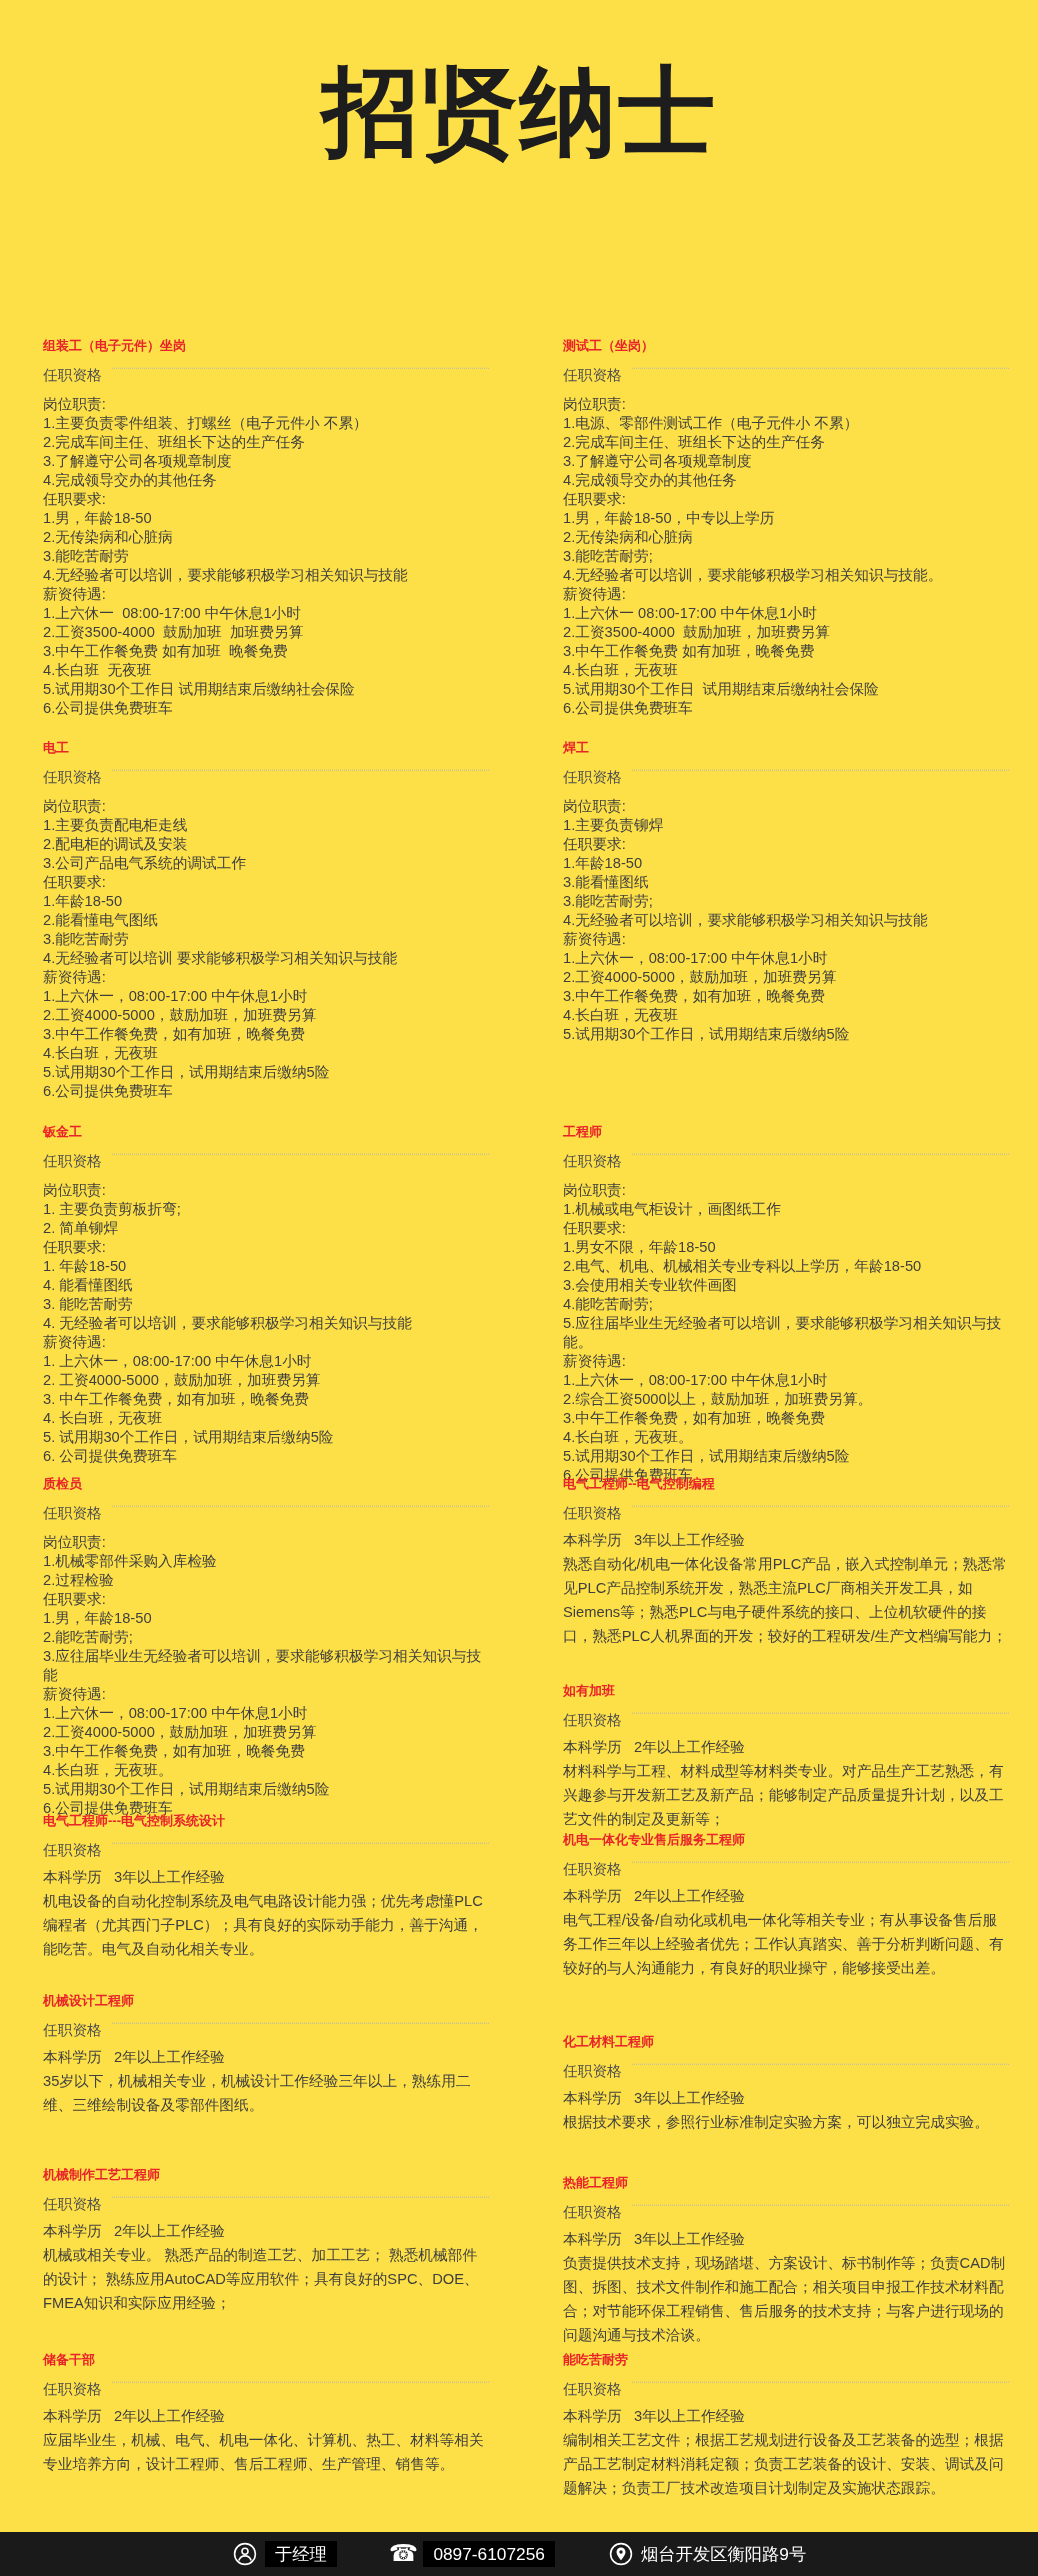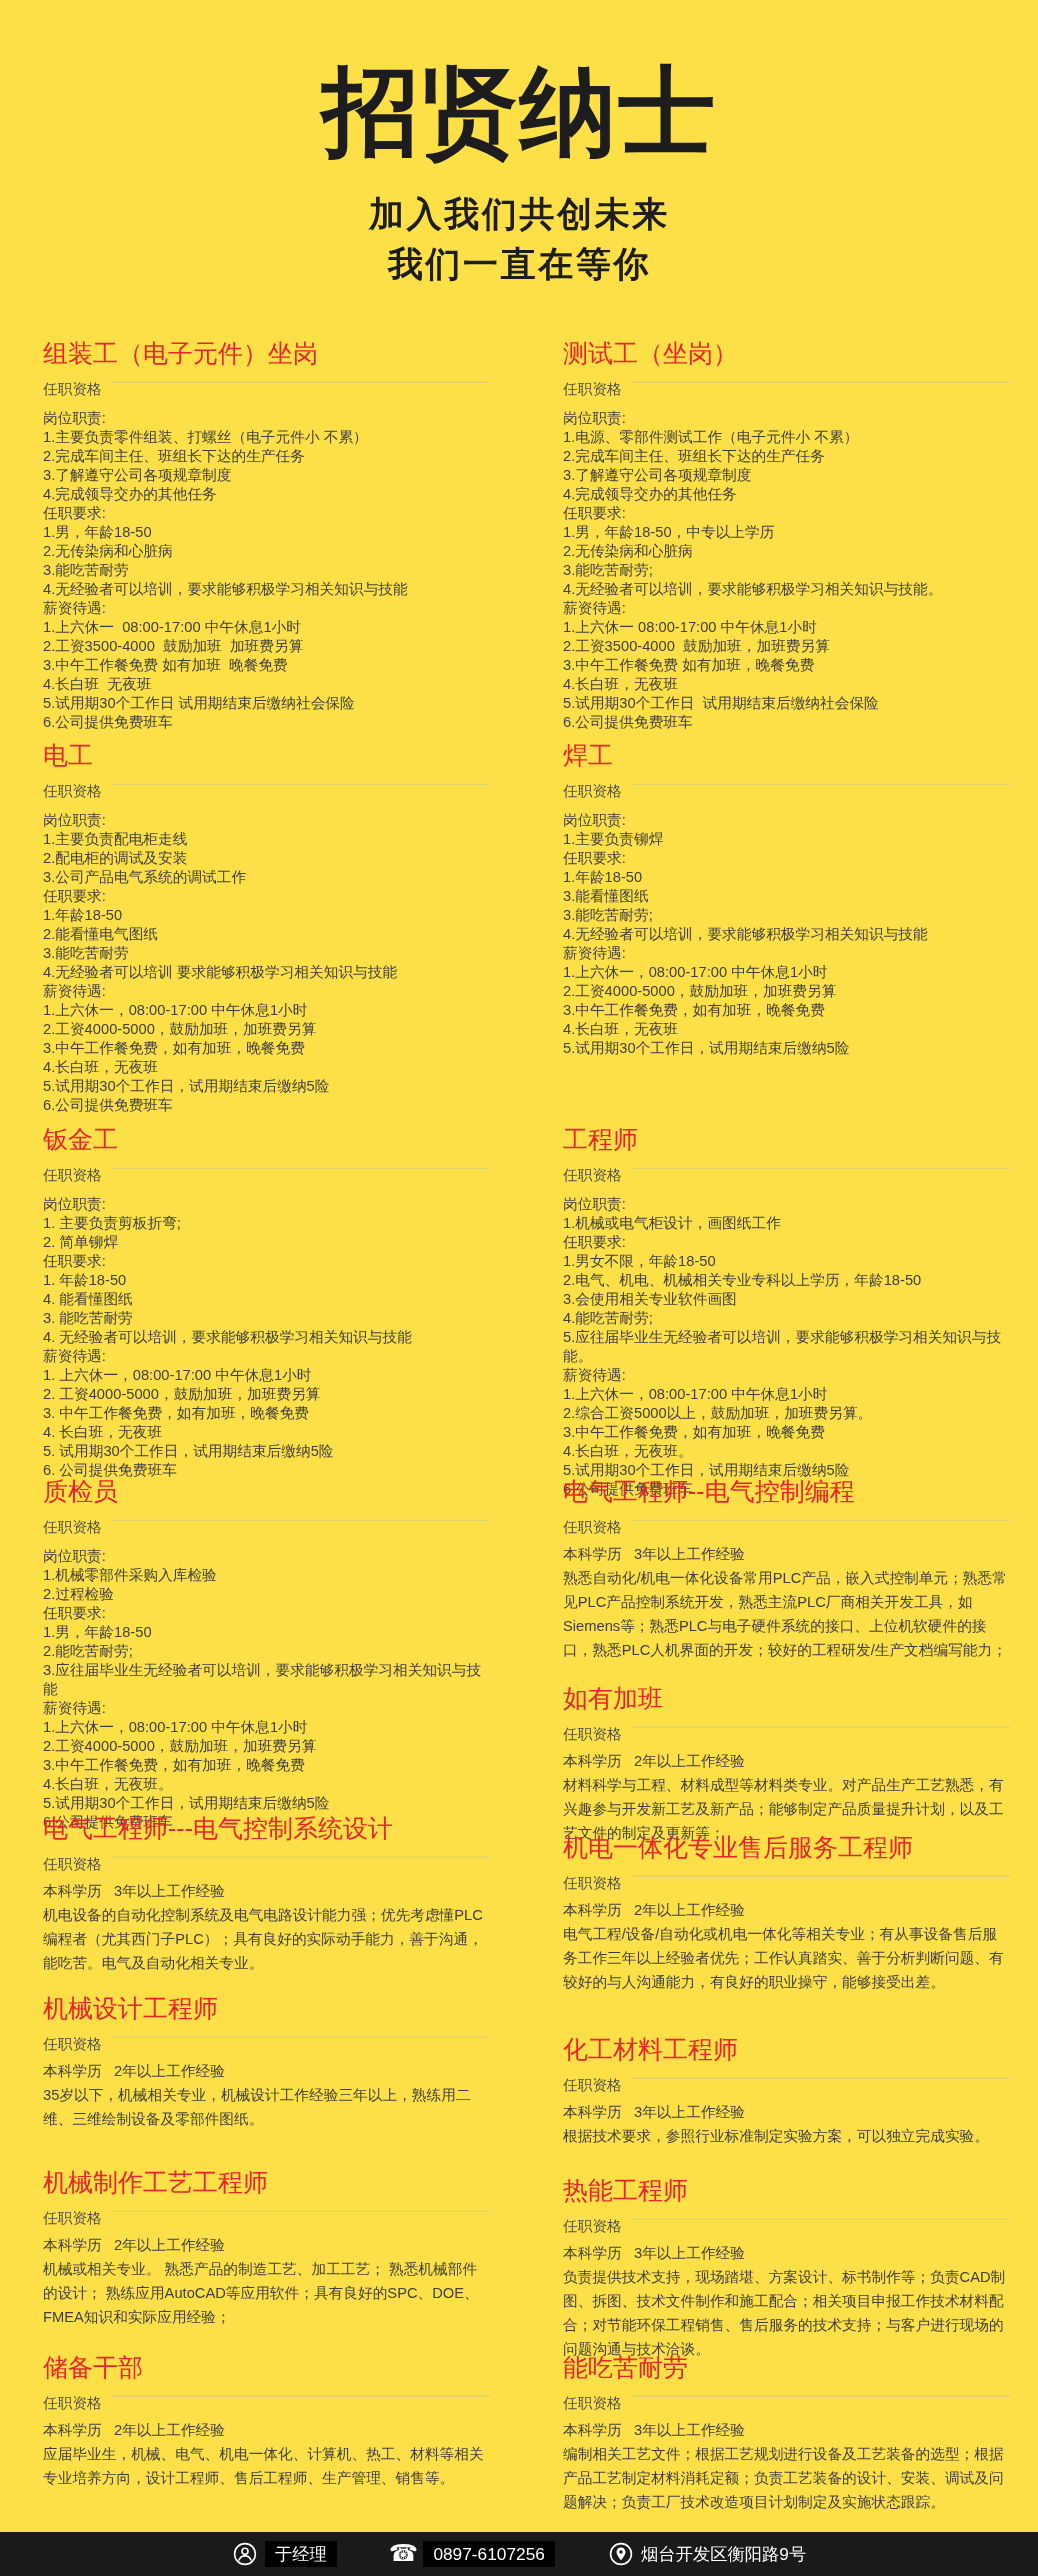--- a/index.html
+++ b/index.html
@@ -7,21 +7,21 @@
         font-family:"Liberation Sans","DejaVu Sans",sans-serif;}
   .main-title{position:absolute;top:54px;left:0;right:0;text-align:center;
         font-family:"Liberation Serif","DejaVu Serif",serif;font-weight:900;
         font-size:97px;line-height:1.22;color:#1d1d1d;letter-spacing:1.7px;margin:0;}
   .subtitle{position:absolute;left:0;right:0;text-align:center;font-weight:700;
         color:#1d1d1d;font-size:35px;letter-spacing:2.6px;margin:0;}
   .subtitle.s1{top:191px;}
   .subtitle.s2{top:241px;}
 
   .job{position:absolute;width:446px;}
-  .job-title{margin:0 0 12px 0;font-size:25px;font-weight:400;color:#e8232a;line-height:1.2;}
+  .job-title{margin:0 0 12px 0;font-size:13px;font-weight:700;color:#e8232a;line-height:1.2;}
   .qual-row{display:flex;align-items:flex-start;}
   .qual-label{font-size:14.7px;color:#4f4f4f;flex:0 0 auto;}
   .qual-leader{flex:1 1 auto;border-bottom:1.7px dotted #b5b5b5;margin-left:10.4px;
         height:0;transform:translateY(1.7px);}
   .job-body{font-size:14.7px;color:#3f3f3f;white-space:pre-wrap;margin-top:3.5px;}
   .job-body.list{line-height:19px;}
   .job-body.gap{margin-top:10.4px;}
   .job-body.para{line-height:24px;margin-top:5.2px;}
 
   .footer{position:absolute;left:0;right:0;top:2532px;height:44px;background:#1a1a1a;
@@ -32,22 +32,20 @@
         font-family:"DejaVu Sans",sans-serif;}
   .f-text{color:#ffffff;font-size:17.3px;line-height:1.2;}
   .f-text.boxed{background:#000000;padding:2.6px 10.4px;}
 </style>
 </head>
 <body>
 
 <div class="page">
 
   <h1 class="main-title">招贤纳士</h1>
-  <p class="subtitle s1">加入我们共创未来</p>
-  <p class="subtitle s2">我们一直在等你</p>
 
   <section class="job" style="top:338px;left:43px">
     <h2 class="job-title">组装工（电子元件）坐岗</h2>
     <div class="qual-row">
       <span class="qual-label">任职资格</span>
       <span class="qual-leader"></span>
     </div>
     <div class="job-body list gap">岗位职责:
 1.主要负责零件组装、打螺丝（电子元件小 不累）
 2.完成车间主任、班组长下达的生产任务

